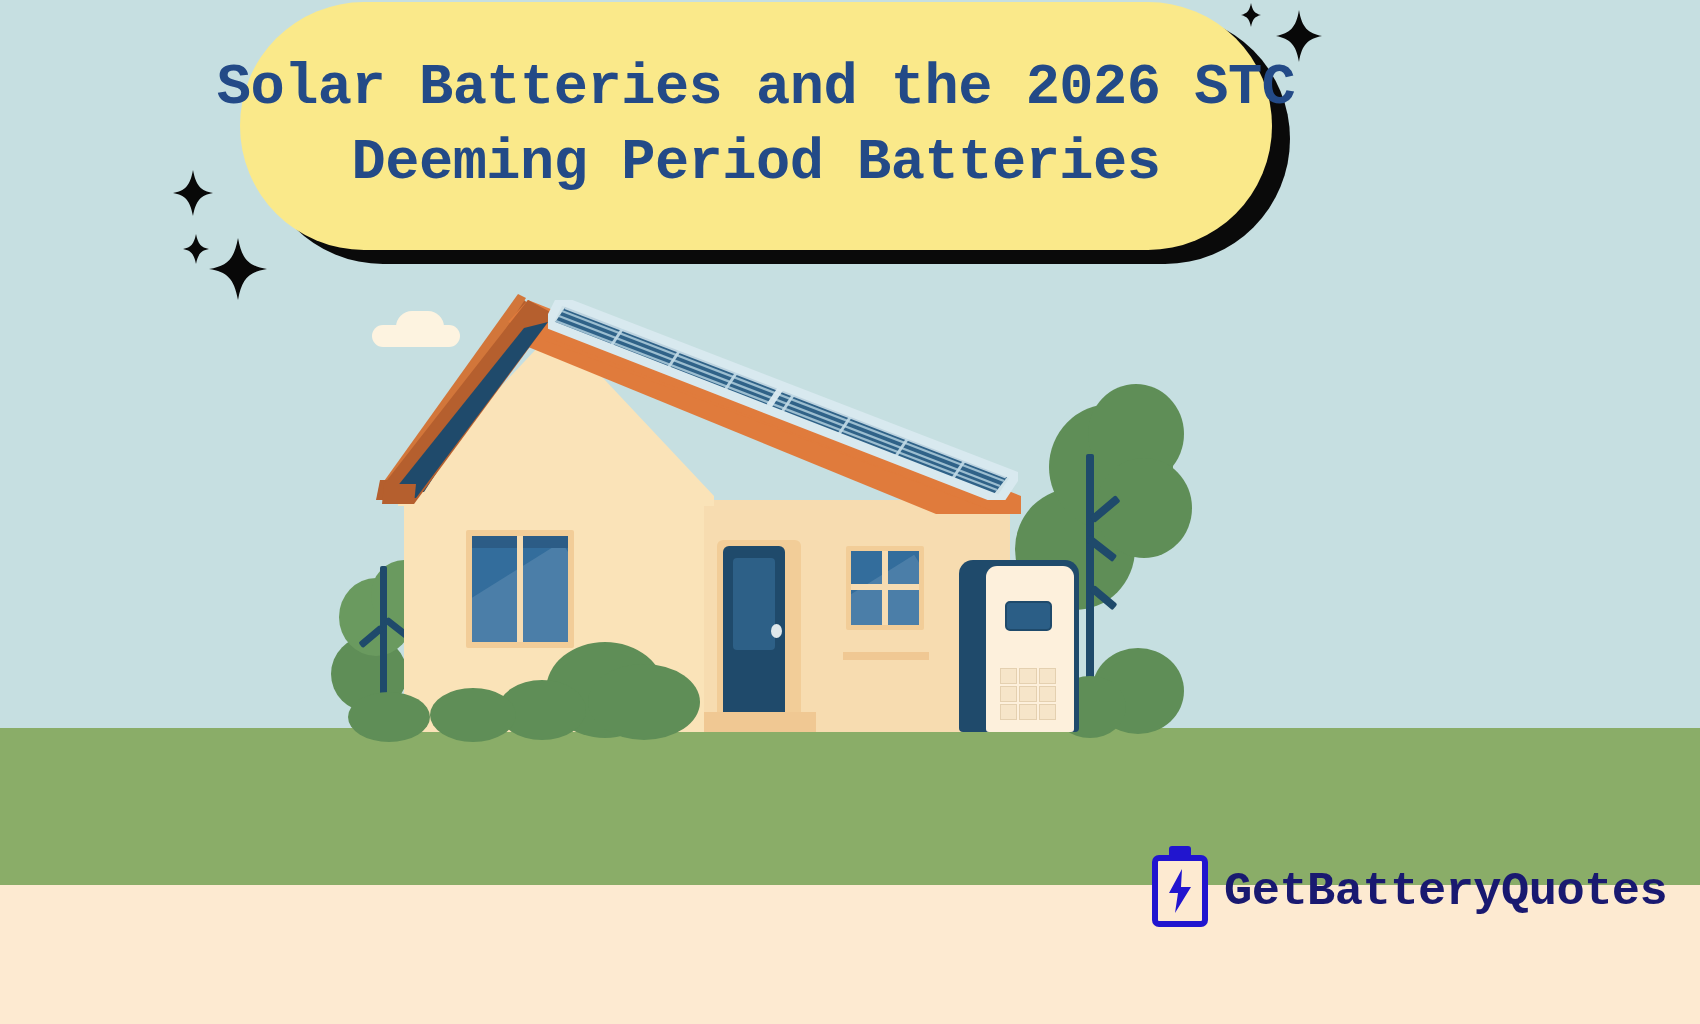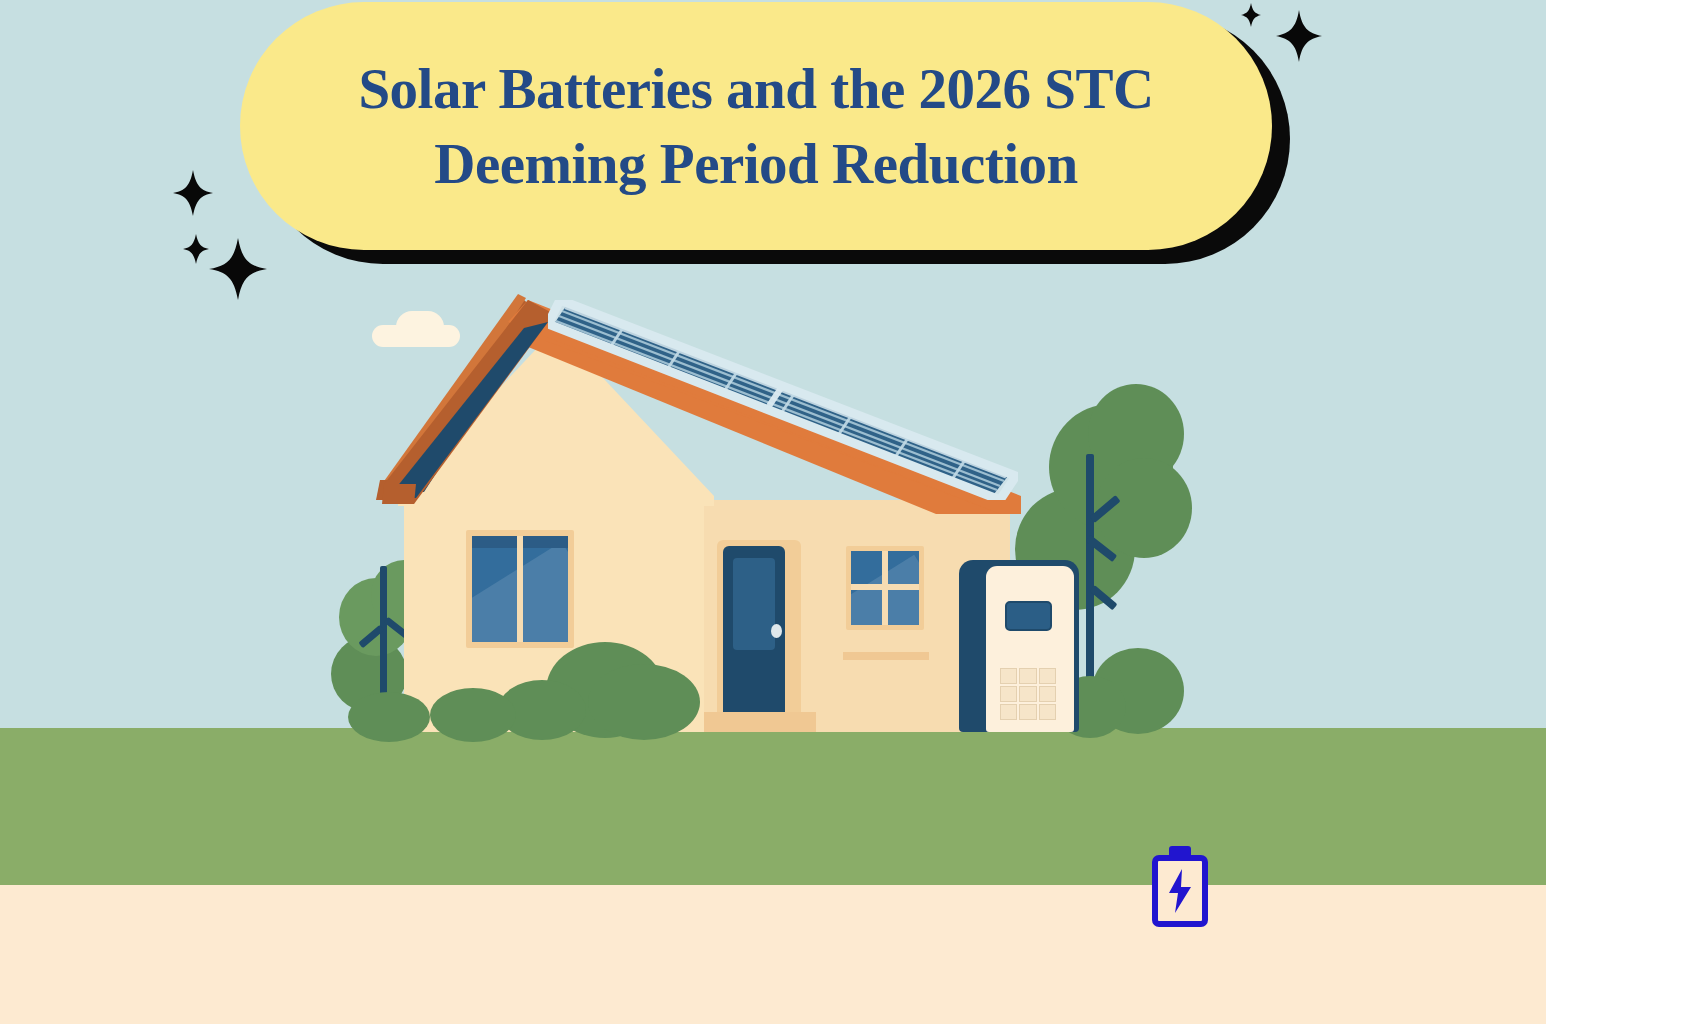--- a/index.html
+++ b/index.html
@@ -2,24 +2,24 @@
 <html><head>
 <meta charset="utf-8">
 <style>
   html, body {
     margin: 0;
     padding: 0;
     background: #ffffff;
   }
   #canvas {
     position: relative;
-    width: 1546px;
+    width: 1700px;
     height: 1024px;
     overflow: hidden;
-    font-family: Liberation Serif, serif;
+    font-family: Liberation Mono, monospace;
   }
 
   
   .sky {
     position: absolute;
     left: 0; top: 0;
     width: 1700px; height: 728px;
     background: #c6dfe1;
   }
   .grass {
@@ -432,25 +432,26 @@
     <div class="batt-cell"></div>
     <div class="batt-cell"></div>
     <div class="batt-cell"></div>
     <div class="batt-cell"></div>
     <div class="batt-cell"></div>
   </div>
 
   <div class="title-shadow"></div>
   <div class="title-pill">
     <div class="title-line">Solar Batteries and the 2026 STC</div>
-    <div class="title-line">Deeming Period Reduction</div>
+    <div class="title-line">Deeming Period Batteries</div>
   </div>
 
 
   <div class="logo">
     <div class="logo-icon">
       <svg class="logo-bolt" viewBox="0 0 26 44">
         <polygon points="15,0 2,24 11,24 8,44 24,18 14,18" fill="#2115cf"></polygon>
       </svg>
     </div>
+    <div class="logo-text">GetBatteryQuotes</div>
   </div>
 
 </div>
 
 </body></html>

